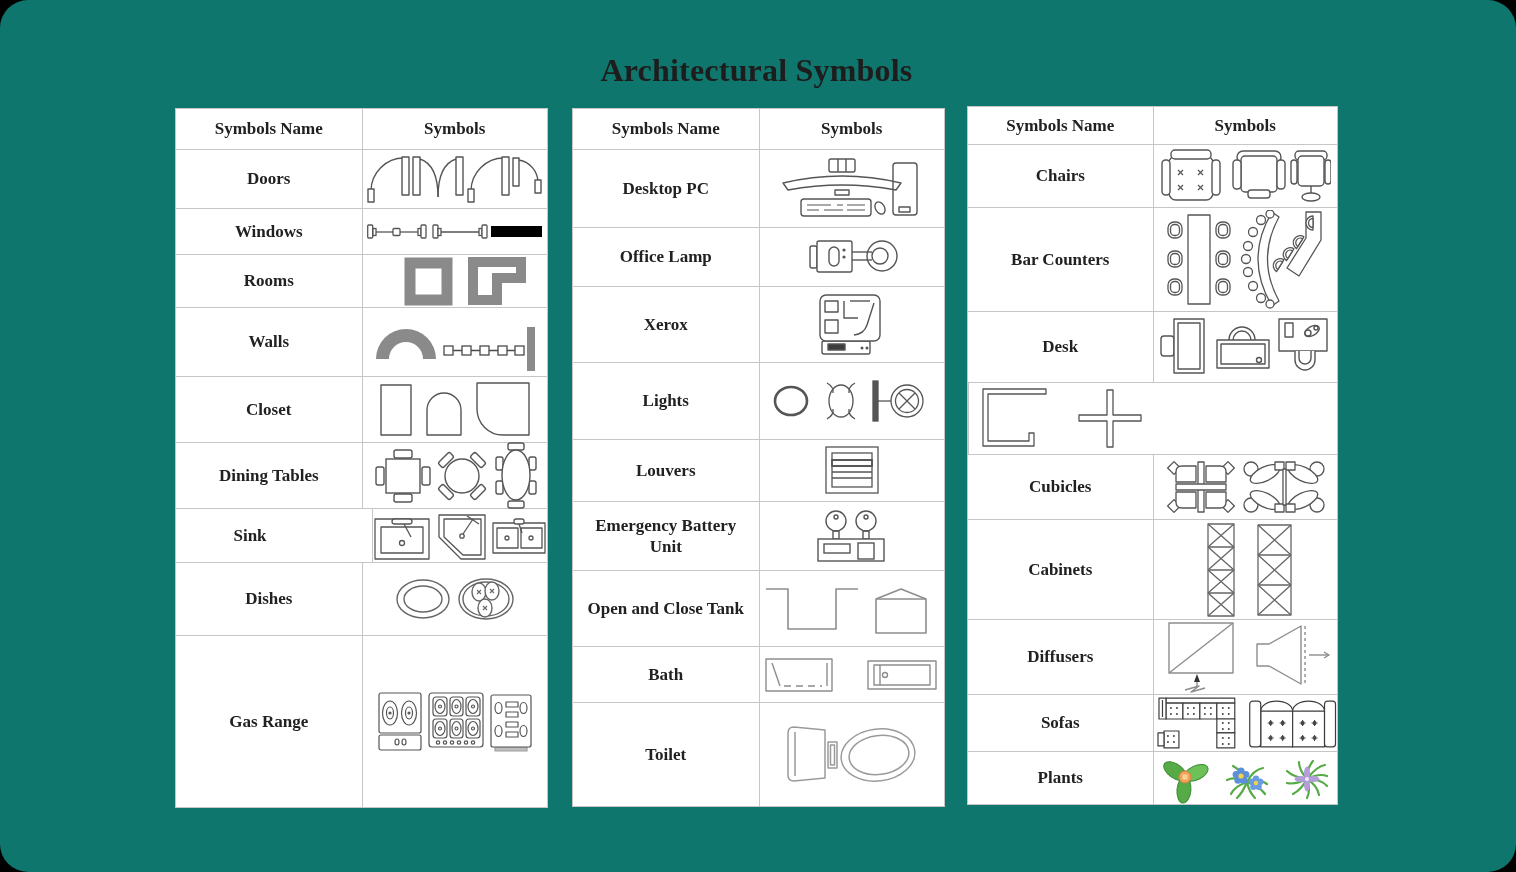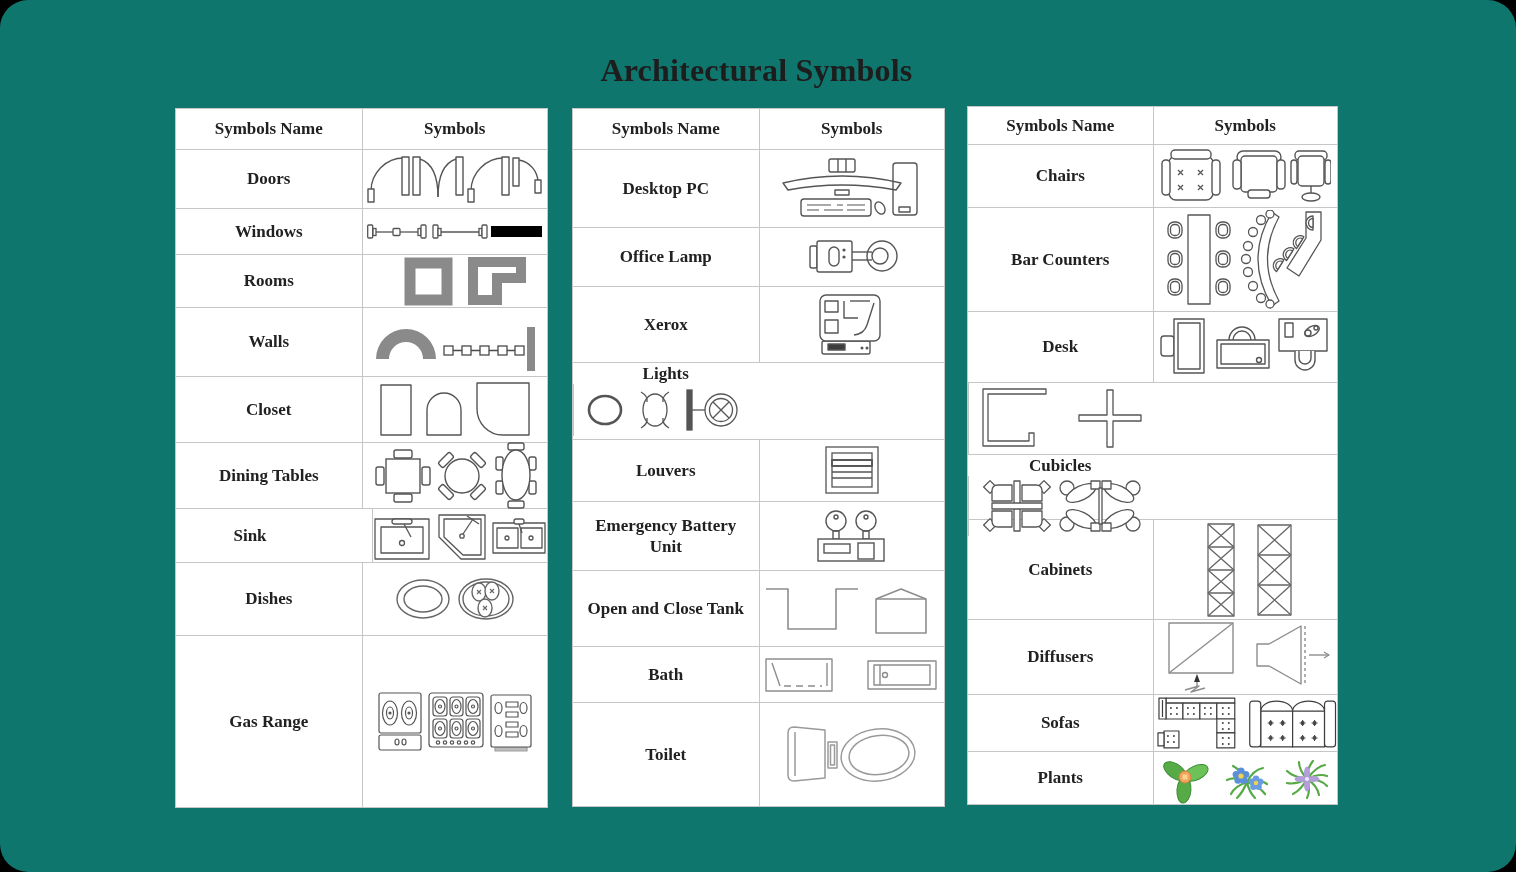--- a/index.html
+++ b/index.html
@@ -284,21 +284,21 @@
             <rect x="6" y="2" width="60" height="46" rx="6" fill="#fff"></rect>
             <rect x="11" y="8" width="13" height="11"></rect>
               <rect x="11" y="27" width="13" height="13"></rect>
             <path d="M30,8 V25 H44"></path>
             <path d="M60,10 L53,32 Q50,41 40,42"></path>
             <path d="M36,8 H56"></path>
           </g>
         </svg>
       </div>
     </div>
-    <div class="row" style="height:77px;flex-direction:column;">
+    <div class="row" style="height:77px;">
       <div class="cell-name">Lights</div>
       <div class="cell-sym">
         <svg width="166" height="52" viewBox="0 0 166 52">
           <g stroke="#555" fill="none" stroke-width="1.3">
             <ellipse cx="22" cy="26" rx="16" ry="14" stroke-width="2.6"></ellipse>
             <ellipse cx="72" cy="26" rx="12" ry="16"></ellipse>
             <path d="M58,8 Q65,12 64,18 M86,8 Q79,12 80,18 M58,44 Q65,40 64,34 M86,44 Q79,40 80,34"></path>
             <rect x="104" y="6" width="5" height="40" fill="#555"></rect>
             <line x1="109" y1="26" x2="122" y2="26"></line>
             <circle cx="138" cy="26" r="16"></circle>
@@ -483,21 +483,21 @@
     <div class="row" style="height:72px;">
       <div class="cell-sym">
         <svg width="170" height="70" viewBox="0 0 170 70">
           <g stroke="#555" fill="#fff" stroke-width="1.3" stroke-linejoin="round">
             <path d="M70,5 H7 V62 H58 V49 H53 V57 H12 V10 H70 Z"></path>
             <path d="M131,6 h6 v25 h28 v6 h-28 v26 h-6 v-26 h-28 v-6 h28 Z"></path>
           </g>
         </svg>
       </div>
     </div>
-    <div class="row" style="height:65px;flex-direction:column;">
+    <div class="row" style="height:65px;">
       <div class="cell-name">Cubicles</div>
       <div class="cell-sym">
         <svg width="176" height="60" viewBox="0 0 176 60">
           <g stroke="#555" fill="#fff" stroke-width="1.3" stroke-linejoin="round">
             <rect x="-4.5" y="-4.5" width="9" height="9" transform="translate(17,11) rotate(45)"></rect>
             <rect x="-4.5" y="-4.5" width="9" height="9" transform="translate(71,11) rotate(45)"></rect>
             <rect x="-4.5" y="-4.5" width="9" height="9" transform="translate(17,49) rotate(45)"></rect>
             <rect x="-4.5" y="-4.5" width="9" height="9" transform="translate(71,49) rotate(45)"></rect>
             <path d="M39,9 H25 Q19,9 19,15 V25 H39 Z"></path>
               <path d="M49,9 H63 Q69,9 69,15 V25 H49 Z"></path>

